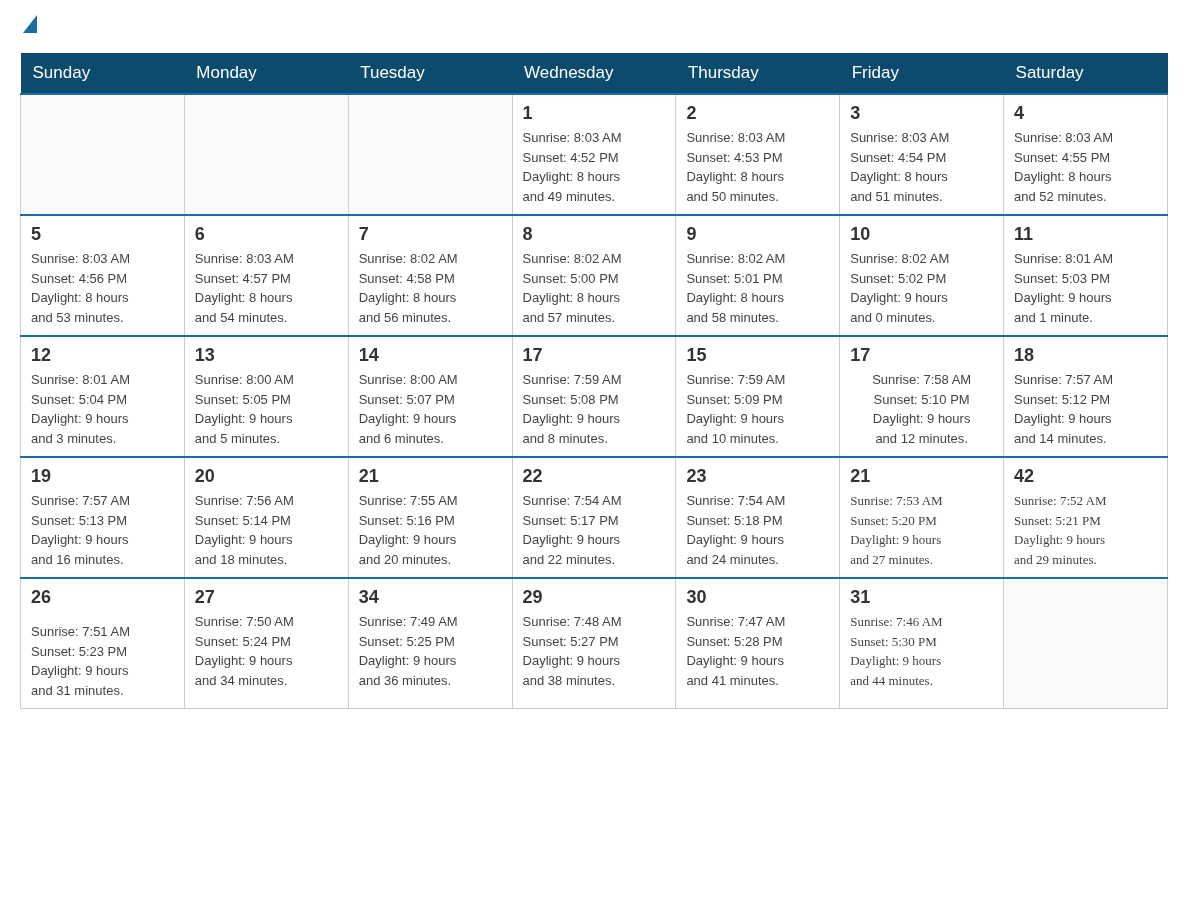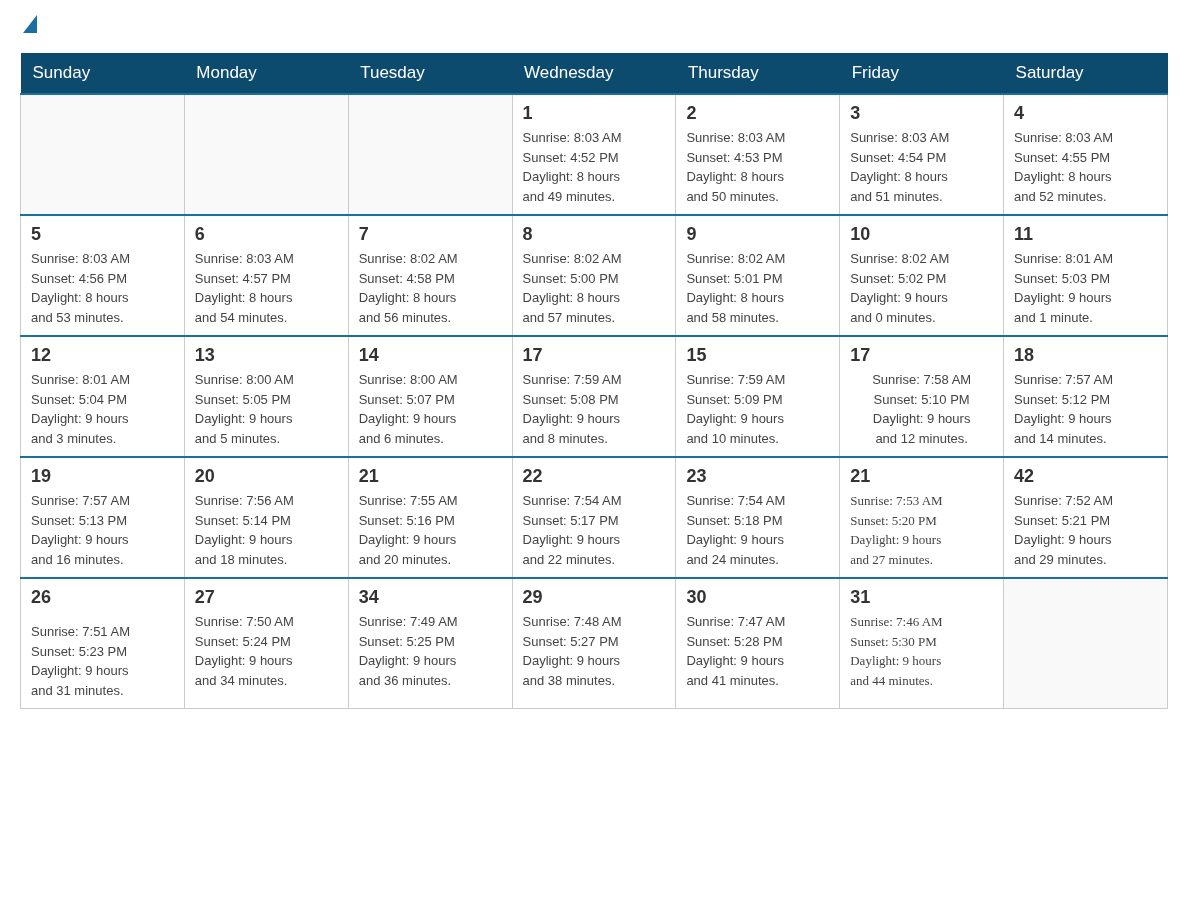--- a/index.html
+++ b/index.html
@@ -301,21 +301,21 @@
         </td>
         <td>
           <span class="day-number">21</span>
           <div class="day-info" style="white-space: pre-line; font-family: Liberation Serif, serif;">Sunrise: 7:53 AM
 Sunset: 5:20 PM
 Daylight: 9 hours
 and 27 minutes.</div>
         </td>
         <td>
           <span class="day-number">42</span>
-          <div class="day-info" style="white-space: pre-line;">Sunrise: 7:52 AM
+          <div class="day-info" style="white-space: pre-line; font-family: Liberation Serif, serif;">Sunrise: 7:52 AM
 Sunset: 5:21 PM
 Daylight: 9 hours
 and 29 minutes.</div>
         </td>
       </tr>
       <tr>
         <td>
           <span class="day-number">26</span>
           <div class="day-info" style="white-space: pre-line; margin-top: 14px;">Sunrise: 7:51 AM
 Sunset: 5:23 PM

